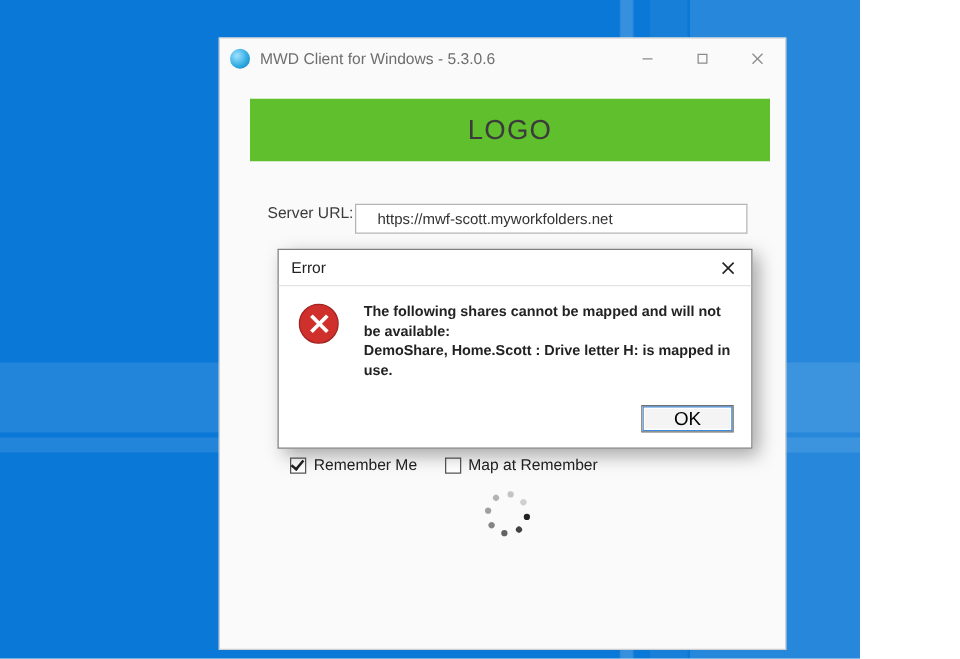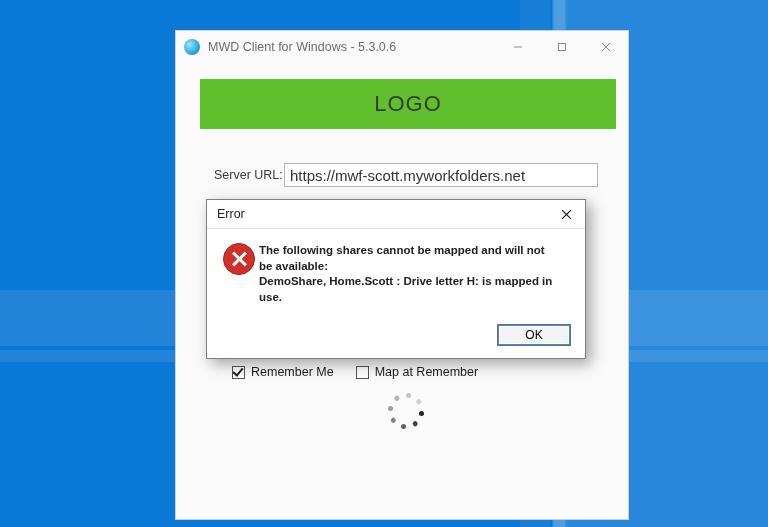--- a/index.html
+++ b/index.html
@@ -1,17 +1,17 @@
 <!DOCTYPE html>
 <html><head>
 <meta charset="utf-8">
 <style>
   html,body{margin:0;padding:0;width:768px;height:527px;overflow:hidden;font-family:"Segoe UI",Tahoma,sans-serif;}
   .desktop{
-    position:relative;width:768px;height:527px;
+    position:relative;width:688px;height:527px;
     background:
       linear-gradient(90deg, rgba(255,255,255,0) 0%, rgba(255,255,255,0) 72%, rgba(255,255,255,0.18) 72.2%, rgba(255,255,255,0.18) 73.5%, rgba(255,255,255,0) 73.8%),
       linear-gradient(180deg, #0a78d6 0%, #0a78d6 55%, #0a78d6 100%);
   }
   
   .beam{position:absolute;background:rgba(255,255,255,0.10);}
   .beam1{left:0;top:290px;width:768px;height:56px;}
   .beam2{left:0;top:350px;width:768px;height:12px;}
   .beam3{left:552px;top:0;width:216px;height:527px;background:rgba(255,255,255,0.12);}
   .beam4{left:520px;top:0;width:30px;height:527px;background:rgba(255,255,255,0.06);}
@@ -31,69 +31,69 @@
   .winbtn{width:44px;height:32px;display:flex;align-items:center;justify-content:center;color:#8a8a8a;}
   .winbtn svg{width:10px;height:10px;}
 
   .logo-bar{
     margin:16px 12px 0 24px;height:50px;background:#5fbf2d;
     display:flex;align-items:center;justify-content:center;
     color:#3b3b3b;font-size:22px;letter-spacing:1px;font-weight:300;
   }
 
   .form-area{padding:34px 30px 0 38px;font-size:12.5px;color:#3b3b3b;}
-  .row{display:flex;align-items:center;margin-bottom:10px;}
+  .row{display:flex;align-items:flex-start;margin-bottom:10px;}
   .row label{width:70px;}
   .row .textbox{
     flex:1;height:20px;border:1px solid #b5b5b5;background:#fff;
-    padding:1px 5px;font-size:15px;font-family:inherit;color:#333;
+    padding:1px 17px;font-size:12px;font-family:inherit;color:#333;
   }
 
   .checks{margin-top:178px;display:flex;gap:22px;align-items:center;padding-left:18px;}
   .chk{display:flex;align-items:flex-end;gap:6px;font-size:12.5px;color:#222;}
   .chkbox{width:13px;height:13px;border:1px solid #555;background:#fff;position:relative;box-sizing:border-box;}
   .chkbox.checked::after{
     content:"";position:absolute;left:2px;top:-1px;width:4px;height:8px;
     border:solid #222;border-width:0 2px 2px 0;transform:rotate(40deg);
   }
 
   .spinner{margin:14px auto 0 auto;width:36px;height:36px;position:relative;}
   .spinner span{
     position:absolute;width:5px;height:5px;border-radius:50%;background:#222;
     left:50%;top:50%;transform-origin:0 0;
   }
 
   
   .dialog{
-    position:absolute;left:206px;top:199px;width:380px;height:160px;
+    position:absolute;left:222px;top:199px;width:380px;height:160px;
     background:#fff;border:1px solid #7f7f7f;box-sizing:border-box;
     box-shadow:5px 5px 14px rgba(0,0,0,0.35);
   }
   .dlg-title{
     height:28px;display:flex;align-items:center;padding:0 6px 0 10px;
     font-size:12.5px;color:#222;border-bottom:1px solid #e3e3e3;
   }
   .dlg-title .spacer{flex:1;}
   .dlg-close{width:26px;height:22px;display:flex;align-items:center;justify-content:center;}
-  .dlg-body{display:flex;padding:14px 4px 0 16px;gap:4px;}
+  .dlg-body{display:flex;padding:14px 4px 0 16px;gap:20px;}
   .err-icon{
     width:30px;height:30px;border-radius:50%;background:#d0302b;
     position:relative;flex-shrink:0;border:1px solid #a02320;
   }
   .err-icon::before,.err-icon::after{
     content:"";position:absolute;left:14px;top:6px;width:3px;height:18px;background:#fff;
   }
   .err-icon::before{transform:rotate(45deg);}
   .err-icon::after{transform:rotate(-45deg);}
   .dlg-text{font-size:11.5px;color:#222;line-height:1.35;font-weight:600;max-width:300px;}
   .dlg-text .line2{font-weight:600;}
   .dlg-footer{position:absolute;right:14px;bottom:12px;}
   .ok-btn{
     width:74px;height:22px;border:1px solid #707070;background:#f4f4f4;
-    font-size:12px;font-family:inherit;
+    font-size:15px;font-family:inherit;
     box-shadow:0 0 0 1px #3a8adf inset, 0 0 0 2px #fff inset;
   }
 </style>
 </head>
 <body>
 
 <div class="desktop">
   <div class="beam beam3"></div>
   <div class="beam beam4"></div>
   <div class="beam beam1"></div>

